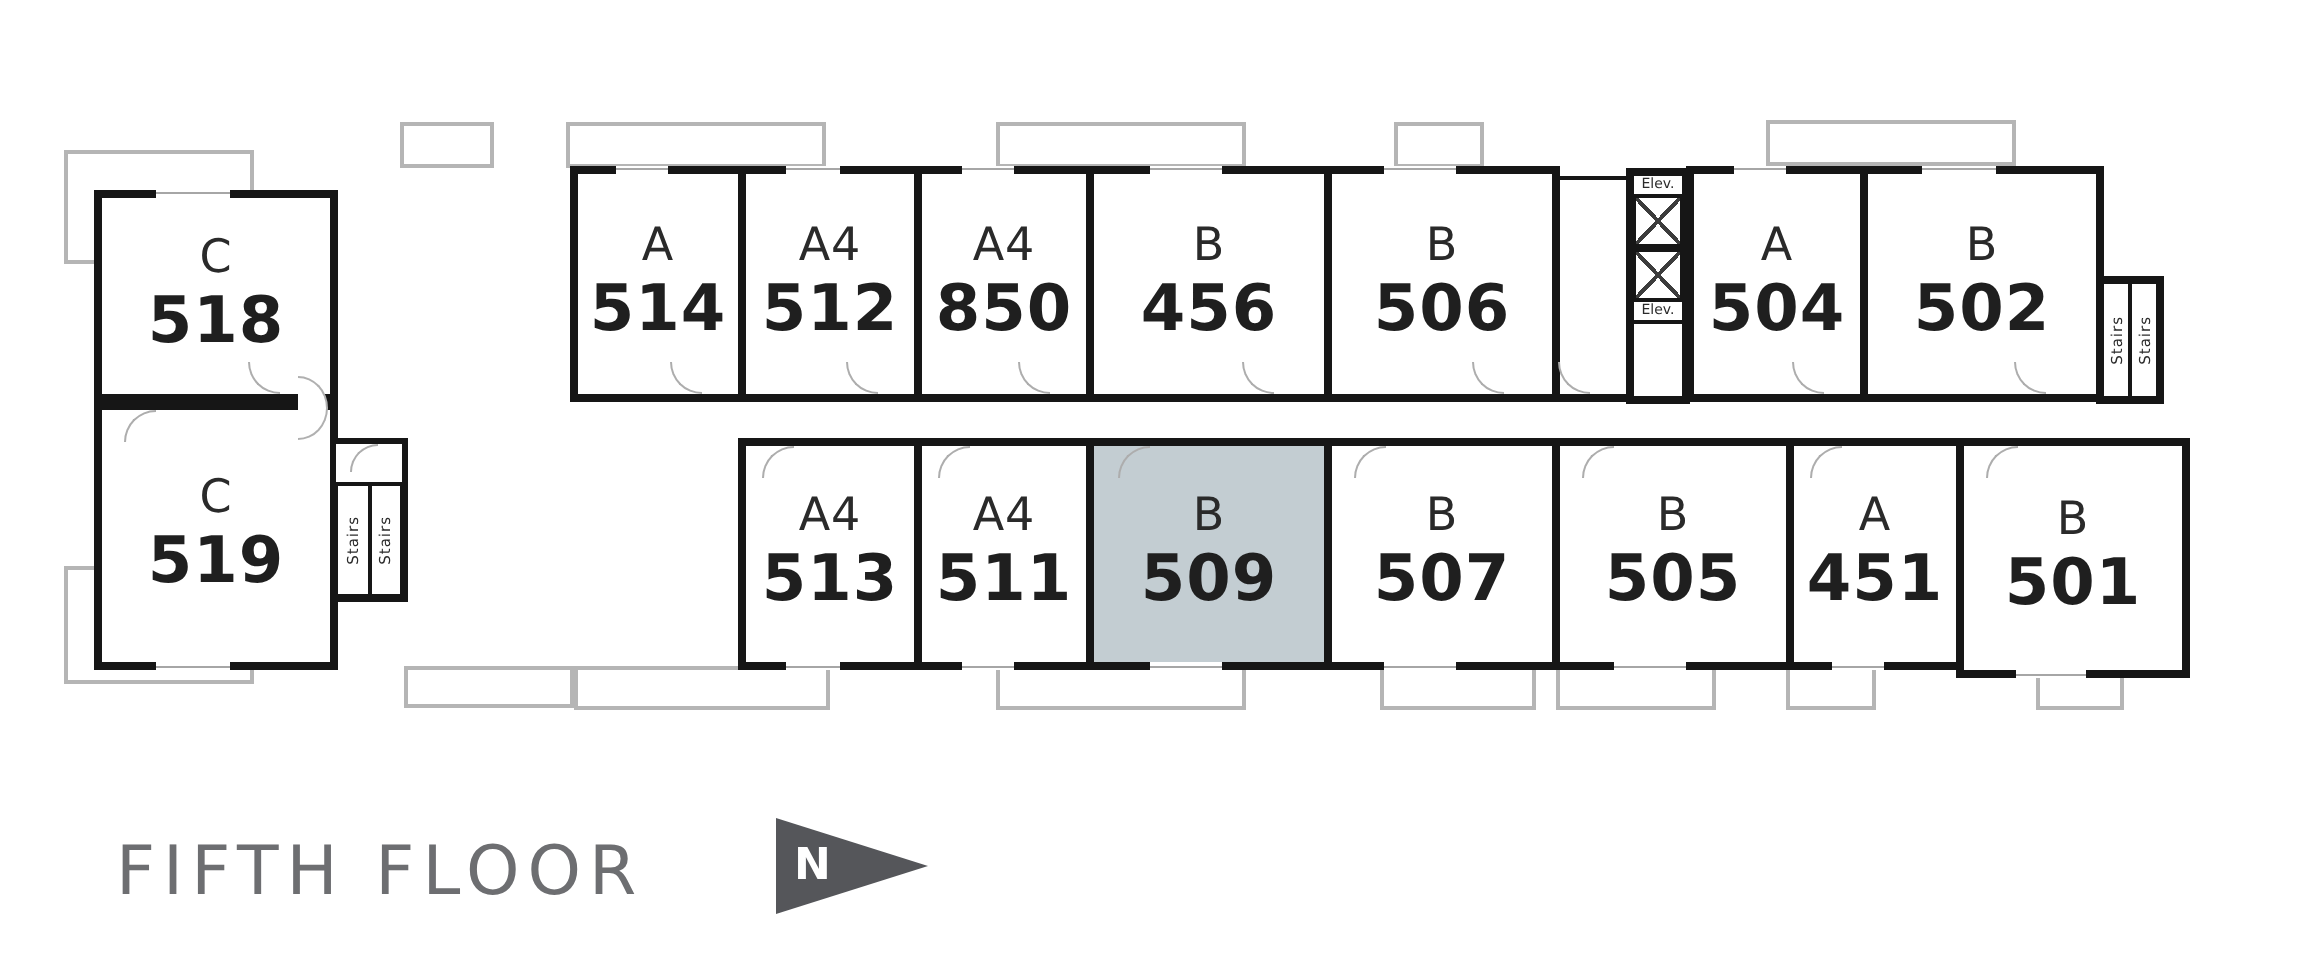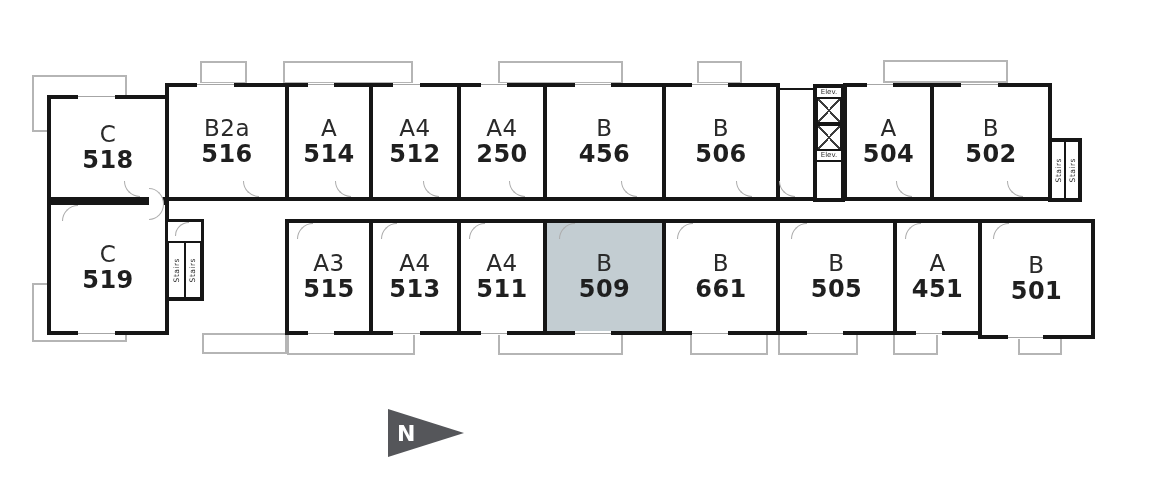--- a/index.html
+++ b/index.html
@@ -12,21 +12,21 @@
   
   .balcony{position:absolute;box-sizing:border-box;border:2px solid #b5b5b5;background:#ffffff;z-index:1;}
 
   
   .room{
     position:absolute;box-sizing:border-box;background:#ffffff;
     border:4px solid #161616;z-index:2;
     display:flex;flex-direction:column;align-items:center;justify-content:center;
   }
   .room .rtype{font-size:23px;line-height:1.1;color:#2a2a2a;letter-spacing:0.5px;}
-  .room .rnum{font-size:24px;line-height:1.15;font-weight:700;color:#1f1f1f;letter-spacing:0.5px;}
+  .room .rnum{font-size:32px;line-height:1.15;font-weight:700;color:#1f1f1f;letter-spacing:0.5px;}
   .highlight{background:#c3cdd2;}
 
   
   .room-top::before{
     content:"";position:absolute;top:-4px;left:24%;width:32%;height:4px;z-index:4;
     background:linear-gradient(#ffffff 0 1px,#a6a6a6 1px 2px,#ffffff 2px 100%);
   }
   .room-bottom::before{
     content:"";position:absolute;bottom:-4px;left:24%;width:32%;height:4px;z-index:4;
     background:linear-gradient(#ffffff 0 2px,#a6a6a6 2px 3px,#ffffff 3px 100%);
@@ -119,35 +119,31 @@
   <div class="balcony" style="left:498px;top:333px;width:125px;height:22px"></div>
   <div class="balcony" style="left:690px;top:333px;width:78px;height:22px"></div>
   <div class="balcony" style="left:778px;top:333px;width:80px;height:22px"></div>
   <div class="balcony" style="left:893px;top:333px;width:45px;height:22px"></div>
   <div class="balcony" style="left:1018px;top:333px;width:44px;height:22px"></div>
 
   <div class="room room-top" style="left:47px;top:95px;width:122px;height:106px">
     <span class="rtype">C</span>
     <span class="rnum">518</span>
   </div>
-  <div class="room room-top" style="left:165px;top:83px;width:124px;height:118px">
-    <span class="rtype">B2a</span>
-    <span class="rnum">516</span>
-  </div>
   <div class="room room-top" style="left:285px;top:83px;width:88px;height:118px">
     <span class="rtype">A</span>
     <span class="rnum">514</span>
   </div>
   <div class="room room-top" style="left:369px;top:83px;width:92px;height:118px">
     <span class="rtype">A4</span>
     <span class="rnum">512</span>
   </div>
   <div class="room room-top" style="left:457px;top:83px;width:90px;height:118px">
     <span class="rtype">A4</span>
-    <span class="rnum">250</span>
+    <span class="rnum">850</span>
   </div>
   <div class="room room-top" style="left:543px;top:83px;width:123px;height:118px">
     <span class="rtype">B</span>
     <span class="rnum">456</span>
   </div>
   <div class="room room-top" style="left:662px;top:83px;width:118px;height:118px">
     <span class="rtype">B</span>
     <span class="rnum">506</span>
   </div>
 
@@ -158,39 +154,35 @@
   </div>
   <div class="room room-top" style="left:930px;top:83px;width:122px;height:118px">
     <span class="rtype">B</span>
     <span class="rnum">502</span>
   </div>
 
   <div class="room room-bottom" style="left:47px;top:201px;width:122px;height:134px">
     <span class="rtype">C</span>
     <span class="rnum">519</span>
   </div>
-  <div class="room room-bottom" style="left:285px;top:219px;width:88px;height:116px">
-    <span class="rtype">A3</span>
-    <span class="rnum">515</span>
-  </div>
   <div class="room room-bottom" style="left:369px;top:219px;width:92px;height:116px">
     <span class="rtype">A4</span>
     <span class="rnum">513</span>
   </div>
   <div class="room room-bottom" style="left:457px;top:219px;width:90px;height:116px">
     <span class="rtype">A4</span>
     <span class="rnum">511</span>
   </div>
   <div class="room room-bottom highlight" style="left:543px;top:219px;width:123px;height:116px">
     <span class="rtype">B</span>
     <span class="rnum">509</span>
   </div>
   <div class="room room-bottom" style="left:662px;top:219px;width:118px;height:116px">
     <span class="rtype">B</span>
-    <span class="rnum">661</span>
+    <span class="rnum">507</span>
   </div>
   <div class="room room-bottom" style="left:776px;top:219px;width:121px;height:116px">
     <span class="rtype">B</span>
     <span class="rnum">505</span>
   </div>
   <div class="room room-bottom" style="left:893px;top:219px;width:89px;height:116px">
     <span class="rtype">A</span>
     <span class="rnum">451</span>
   </div>
   <div class="room room-bottom" style="left:978px;top:219px;width:117px;height:120px">
@@ -224,17 +216,18 @@
   </div>
 
   <div class="shaft" style="left:813px;top:84px;width:32px;height:118px">
     <span class="elev-label">Elev.</span>
     <div class="elev-box"></div>
     <div class="elev-box"></div>
     <span class="elev-label">Elev.</span>
     <div class="elev-foot"></div>
   </div>
 
+  <h1 class="floor-title">FIFTH FLOOR</h1>
   <div class="north">
     <span class="north-n">N</span>
   </div>
 
 </div>
 
 </body></html>

